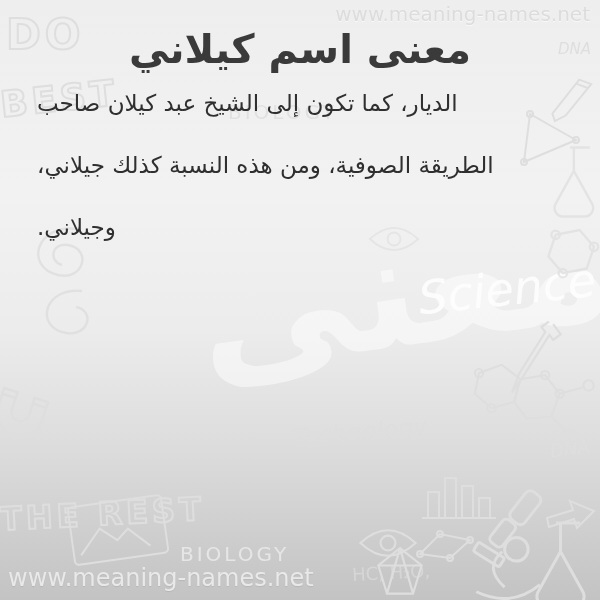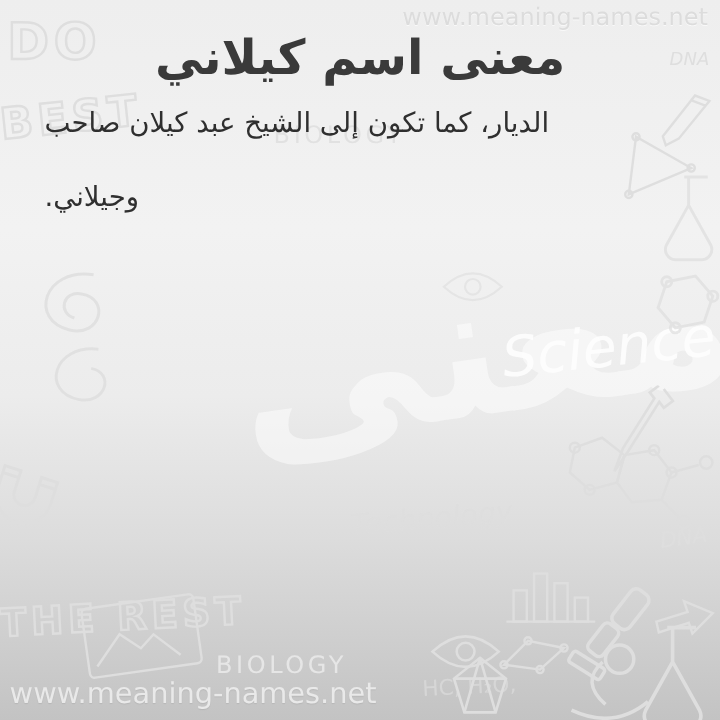--- a/index.html
+++ b/index.html
@@ -221,15 +221,16 @@
 </div>
 
 <div class="wm wm-top">www.meaning-names.net</div>
 <div class="wm wm-bottom">www.meaning-names.net</div>
 
 <div class="content">
   <h1 class="page-title" dir="rtl">معنى اسم كيلاني</h1>
 
   <div class="body-text" dir="rtl">
     <div class="line">الديار، كما تكون إلى الشيخ عبد كيلان صاحب</div>
+    <div class="line">الطريقة الصوفية، ومن هذه النسبة كذلك جيلاني،</div>
     <div class="line">وجيلاني.</div>
   </div>
 </div>
 
 </body></html>

